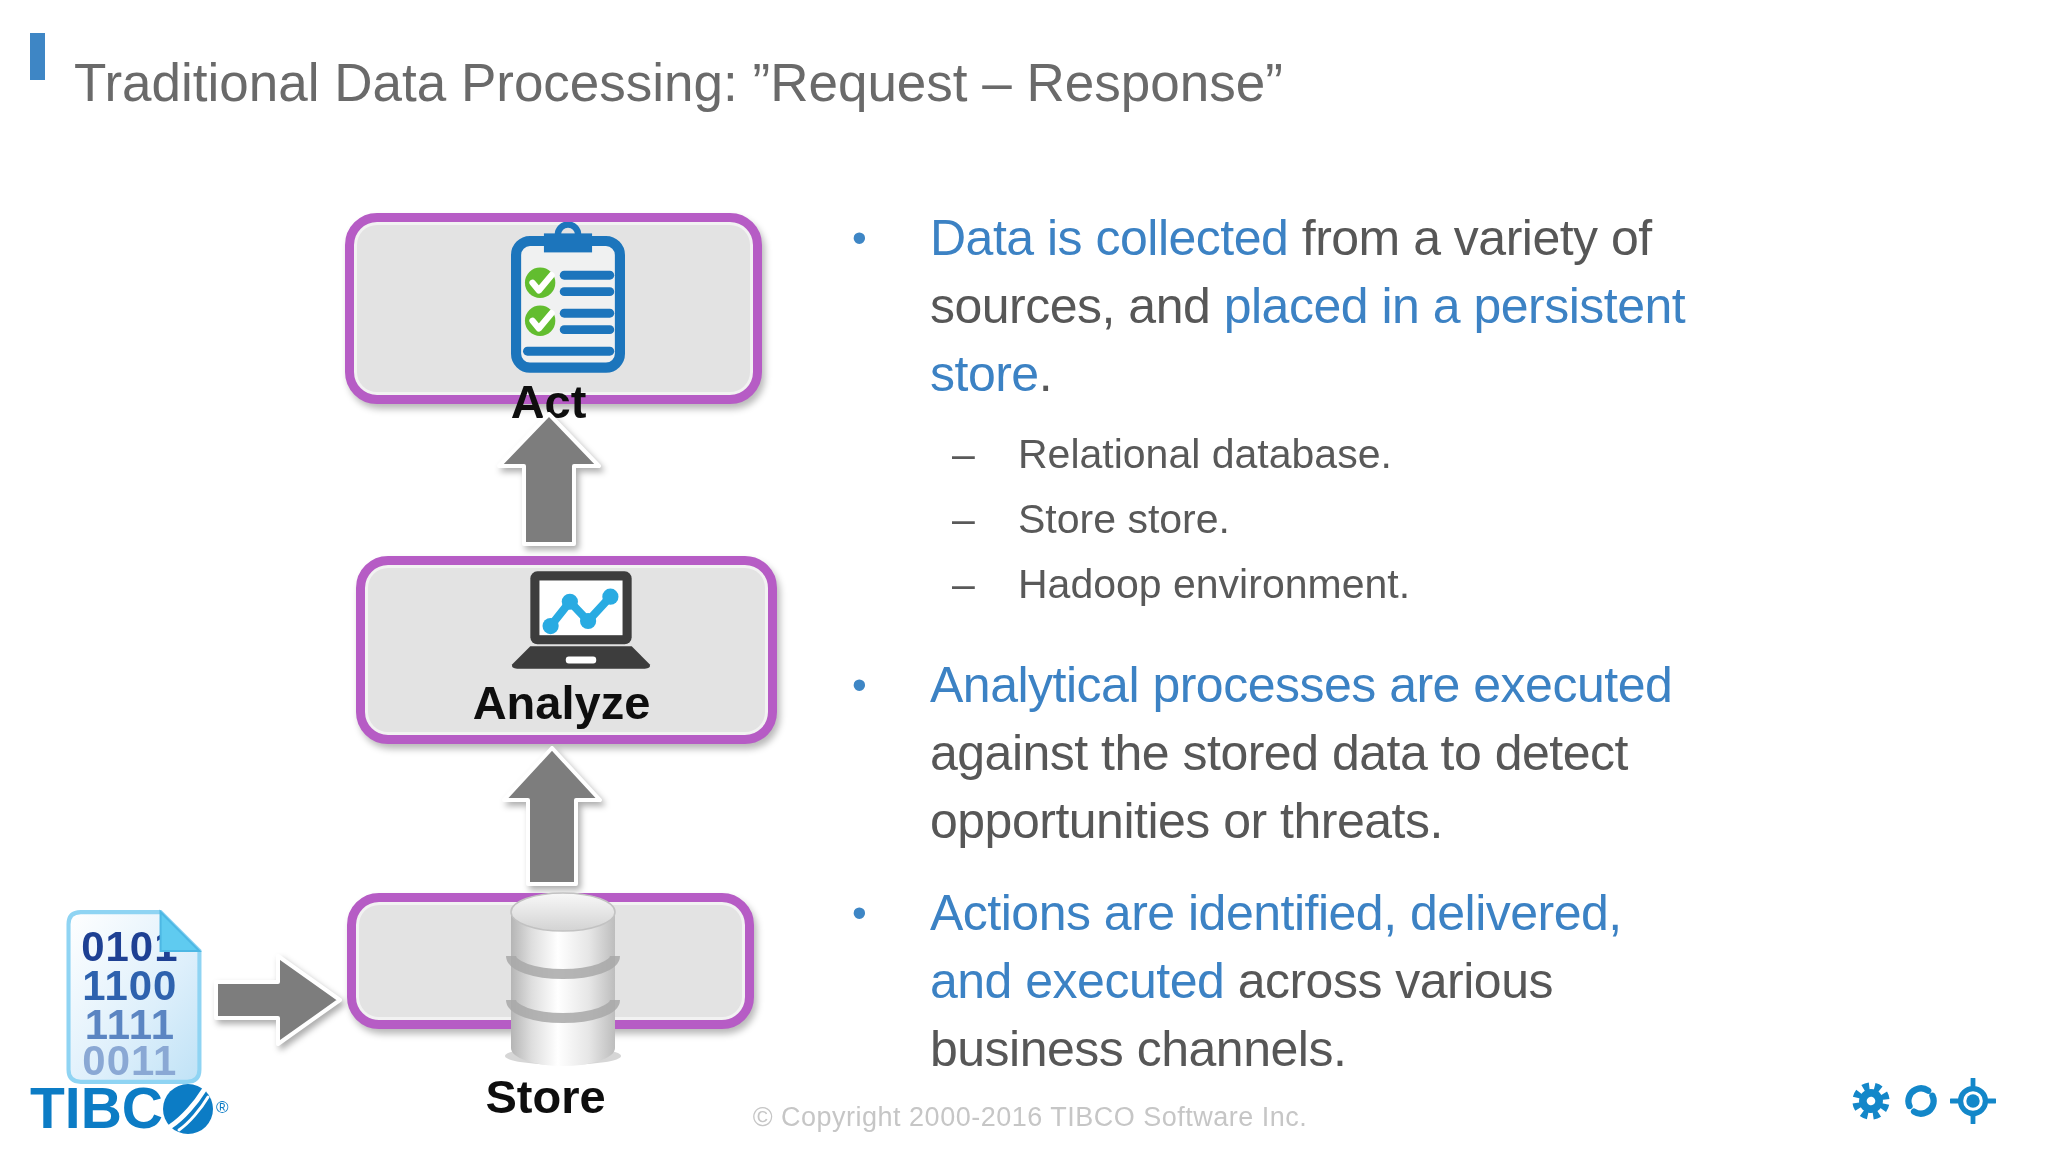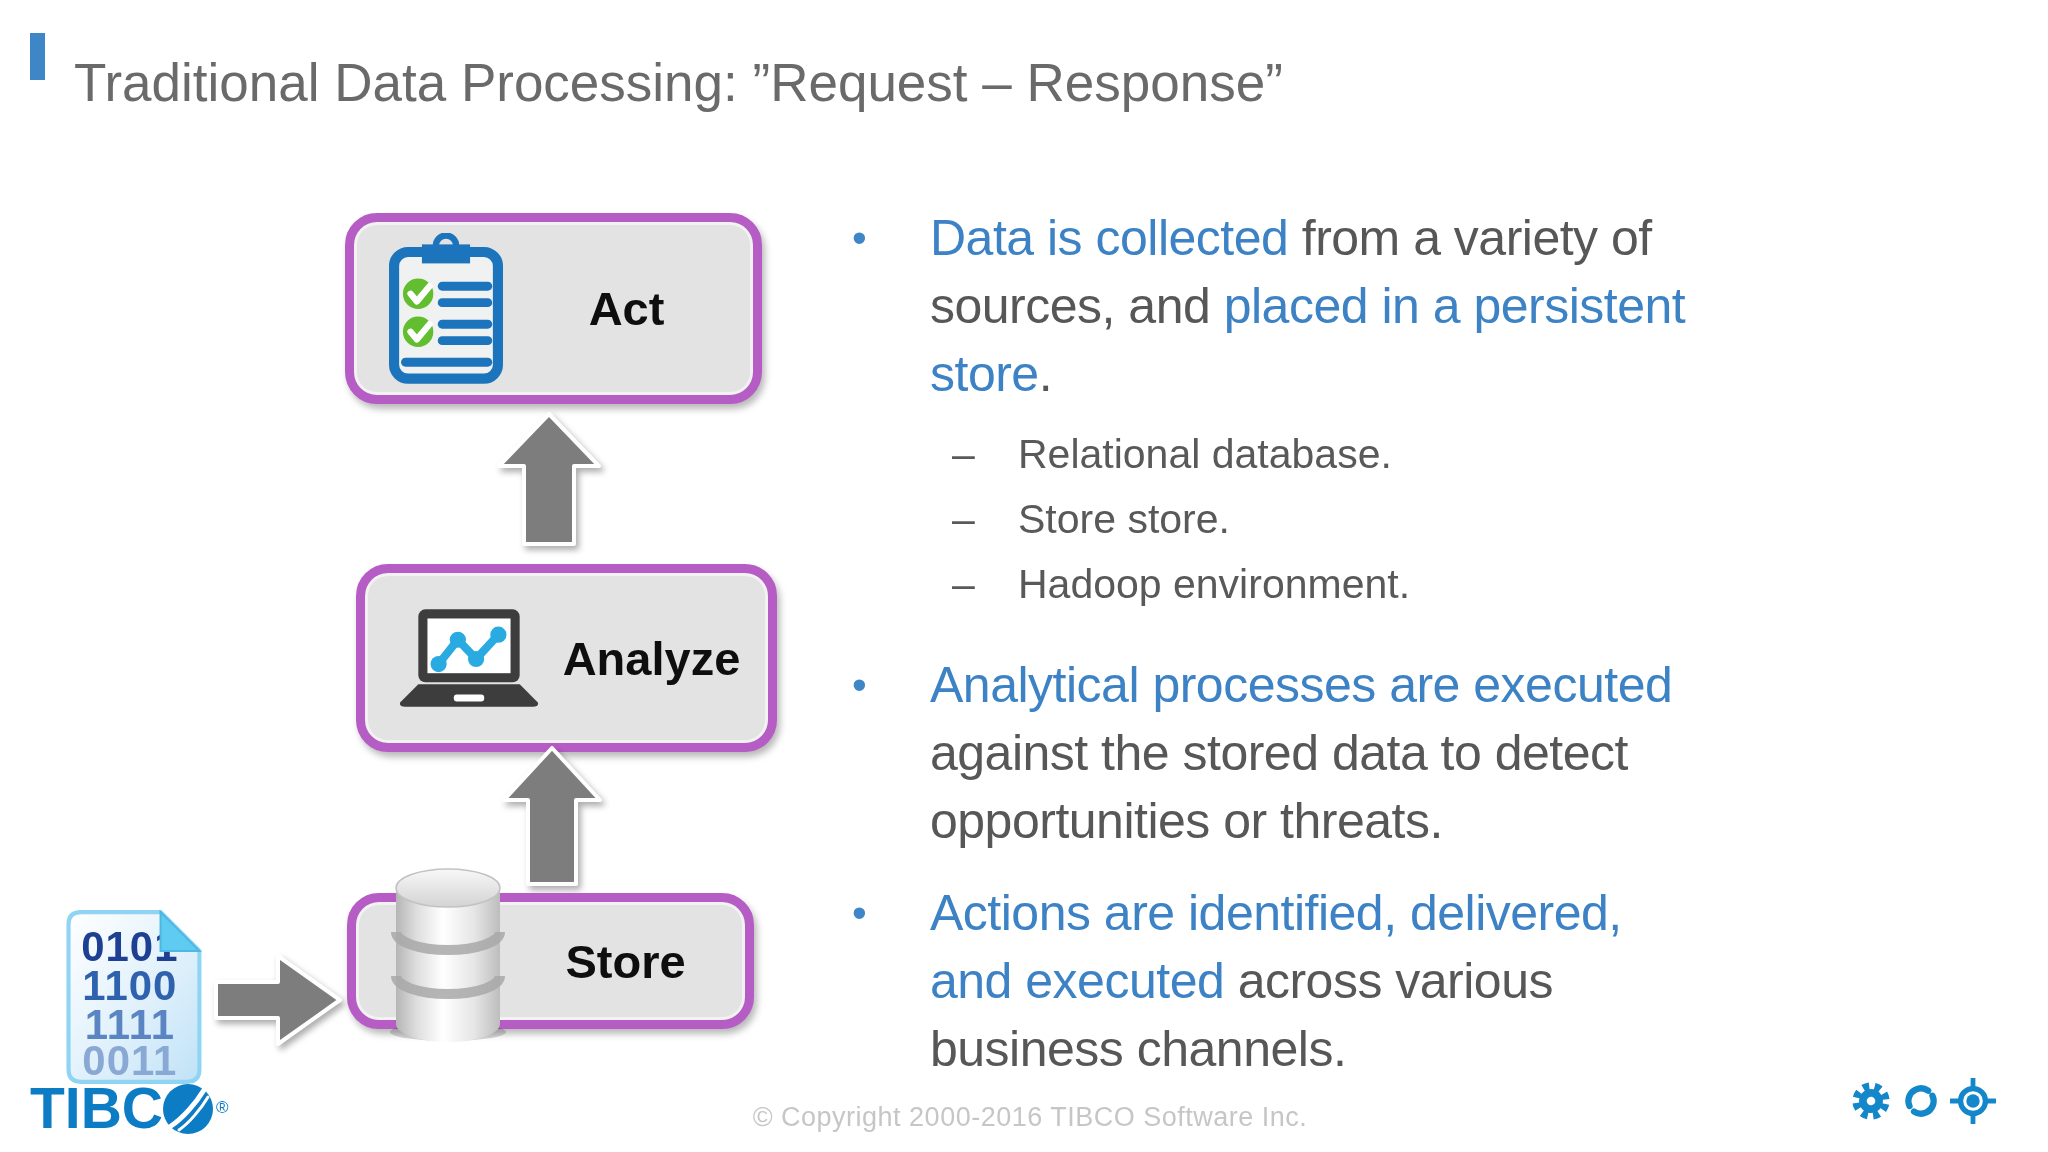--- a/index.html
+++ b/index.html
@@ -7,23 +7,23 @@
          font-family:"Liberation Sans",sans-serif;padding-left:12px;}
 
   
   .accent-bar{position:absolute;left:30px;top:33px;width:15px;height:47px;background:#3e86c5;}
   .slide-title{position:absolute;left:74px;top:16px;font-size:53px;font-weight:400;
                color:#6a6a6a;white-space:nowrap;}
 
   
   .node{position:absolute;background:#e3e3e3;border:9px solid #b65cc5;border-radius:32px;
         box-shadow:3px 5px 7px rgba(0,0,0,.28), inset 0 0 0 3px rgba(255,255,255,.55);
-        display:flex;align-items:center;box-sizing:border-box;}
+        display:flex;align-items:center;box-sizing:border-box;flex-direction:column;}
   .node-act{left:345px;top:213px;width:417px;height:191px;}
-  .node-analyze{left:356px;top:556px;width:421px;height:188px;margin-top:8px;}
+  .node-analyze{left:356px;top:556px;width:421px;height:188px;}
   .node-store{left:347px;top:893px;width:407px;height:136px;}
   .node-icon{margin-left:28px;flex:none;}
   .db-icon{margin-top:-18px;}
   .node-label{flex:1;text-align:center;font-size:47px;font-weight:bold;color:#0e0e0e;
               padding-right:10px;}
 
   .arrow{position:absolute;filter:drop-shadow(3px 4px 3px rgba(0,0,0,.32));}
   .arrow-a{left:495px;top:412px;}
   .arrow-b{left:500px;top:746px;}
   .arrow-c{left:214px;top:952px;}

